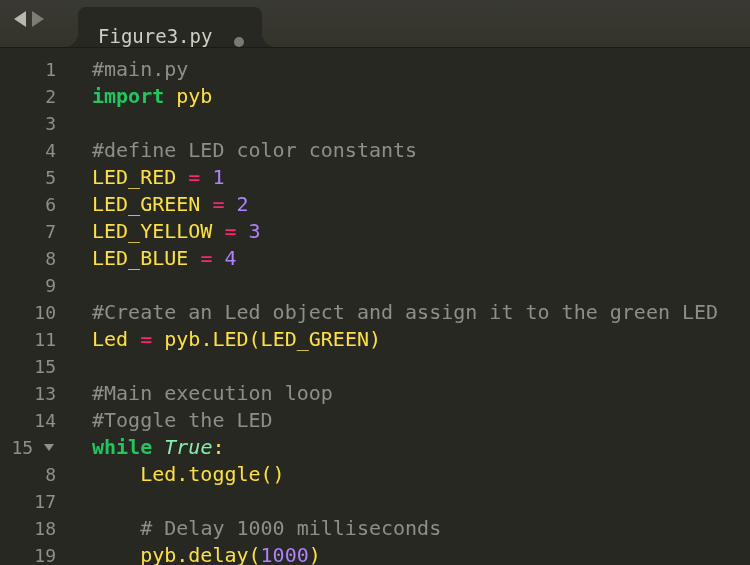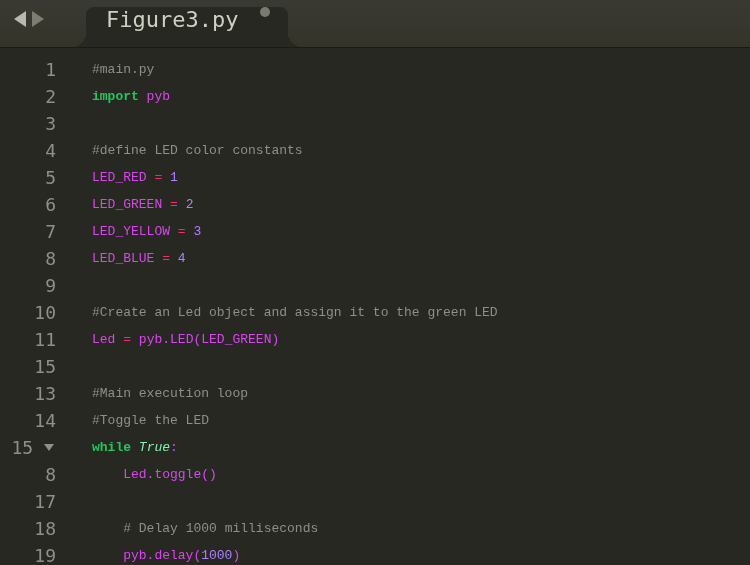--- a/index.html
+++ b/index.html
@@ -36,29 +36,29 @@
     border-right: 12px solid #b9b8ae;
   }
   .nav-fwd {
     border-top: 8px solid transparent;
     border-bottom: 8px solid transparent;
     border-left: 12px solid #7e7d72;
   }
   .tab {
     position: relative;
     display: flex;
-    align-items: flex-start;
-    margin-left: 30px;
+    align-items: flex-end;
+    margin-left: 22px;
     height: 40px;
     background: #272822;
     border-top-left-radius: 8px;
     border-top-right-radius: 8px;
     color: #cfcfc4;
     padding: 0 50px 0 20px;
-    font-size: 22px;
+    font-size: 19px;
   }
   .tab::before {
     content: "";
     position: absolute;
     left: -14px;
     bottom: 0;
     width: 14px; height: 14px;
     background: radial-gradient(circle at 0 0, transparent 14px, #272822 14px);
   }
   .tab::after {
@@ -92,30 +92,29 @@
     padding-top: 8px;
   }
   .gutter .ln { position: relative; display:block; height:27px; }
 
   .code {
     flex: 1;
     padding-top: 8px;
     padding-left: 24px;
     line-height: 27px;
     white-space: pre;
-    font-size: 13px;
-    font-family: Liberation Mono, monospace;
+    font-size: 20px;
   }
   .line { height: 27px; }
   .c-comment { color: #8f8f85; }
   .c-kw      { color: #22c55e; font-weight: 600; }
   .c-op      { color: #f92672; }
   .c-num     { color: #ae81ff; }
   .c-builtin { color: #86efac; font-style: italic; }
-  .c-plain   { color: #d946ef; }
+  .c-plain   { color: #fde047; }
   .fold-tri {
     display:inline-block;
     width:0;height:0;
     border-left:5px solid transparent;
     border-right:5px solid transparent;
     border-top:7px solid #8f908a;
     margin-right:2px;
     vertical-align: middle;
     transform: translateY(-2px);
   }

